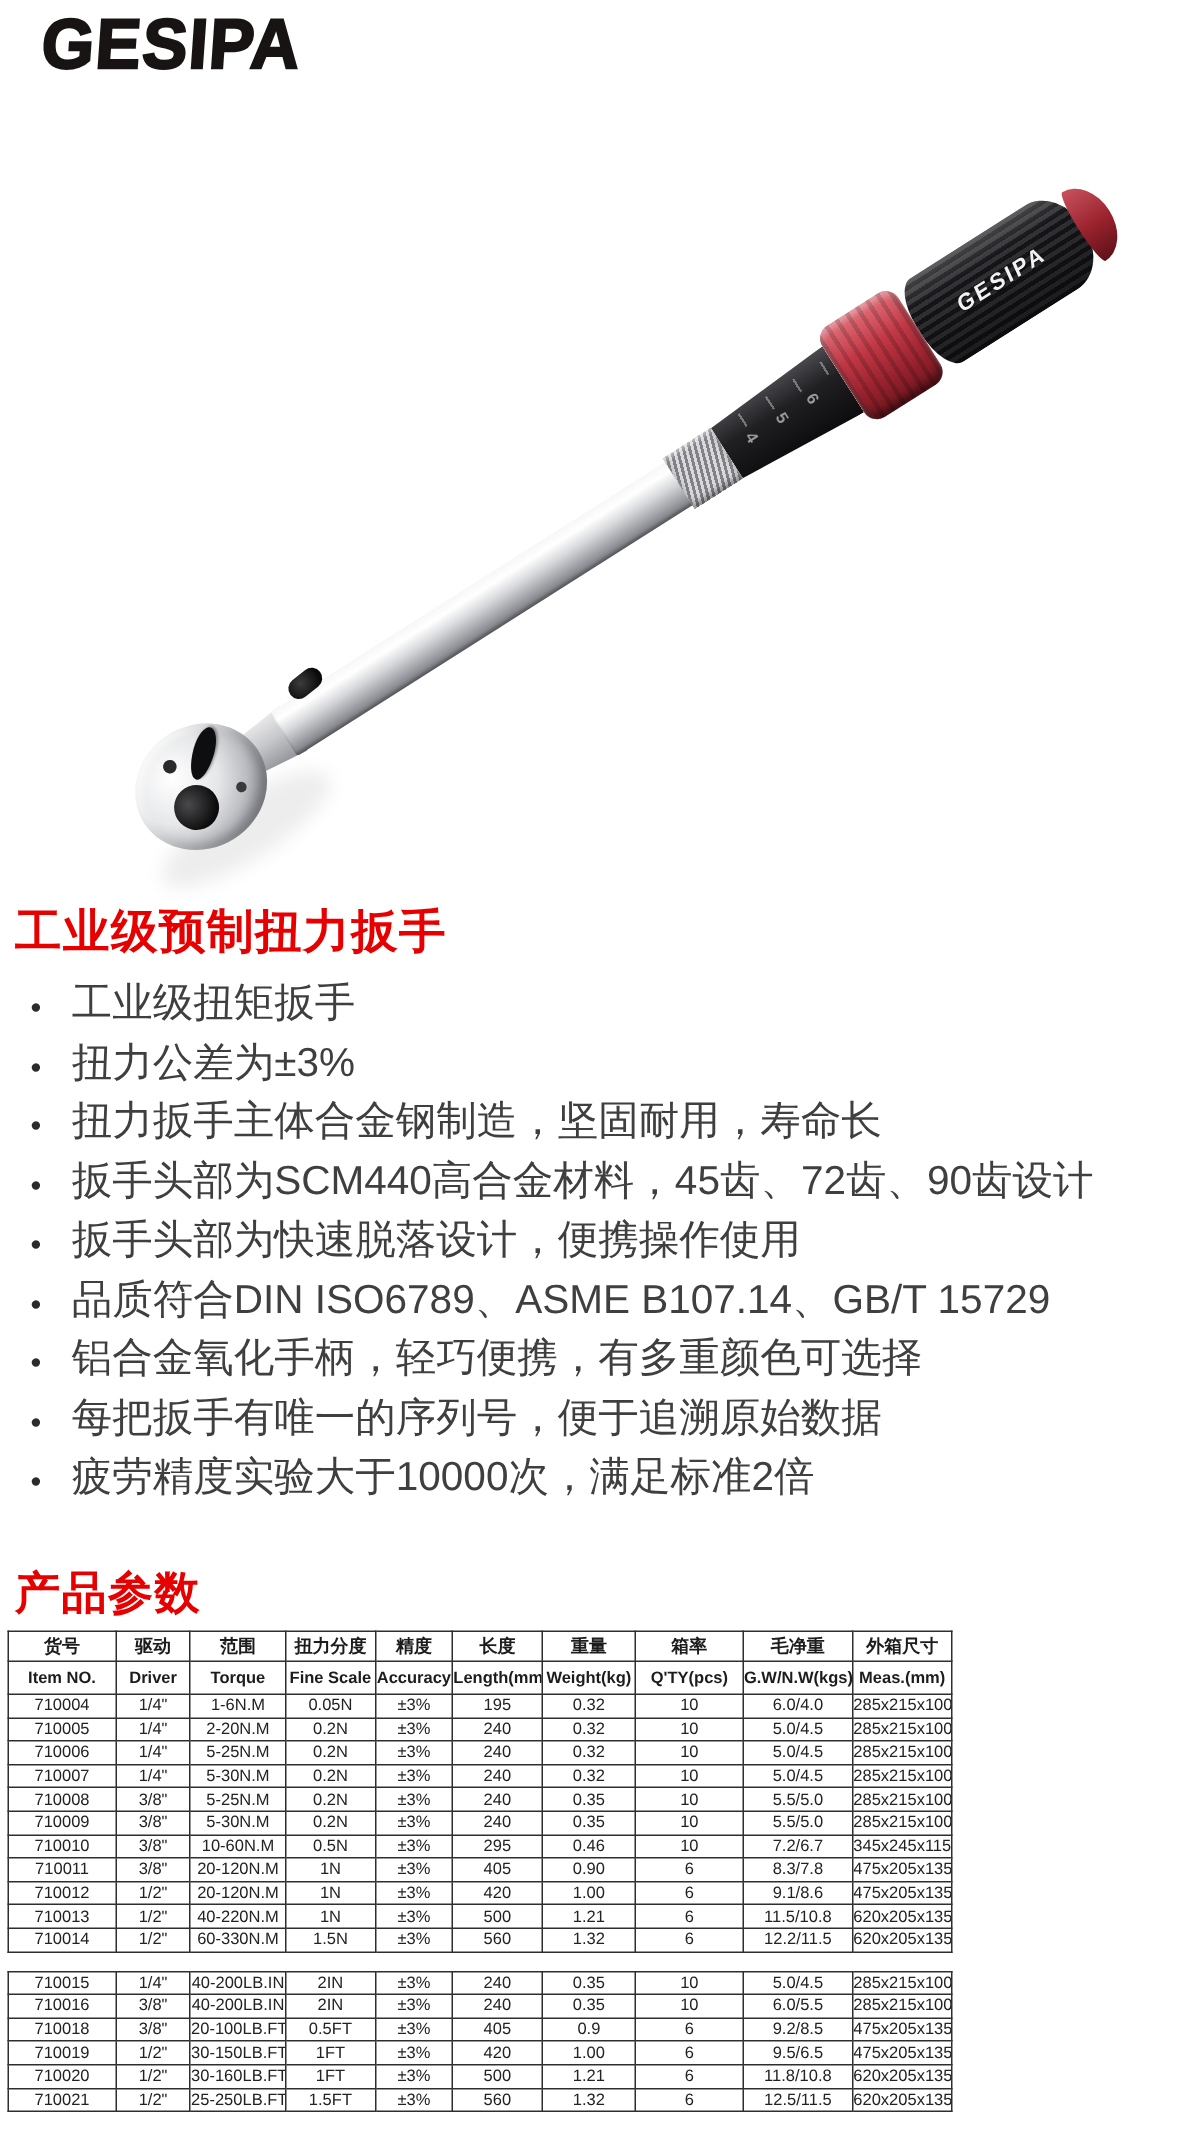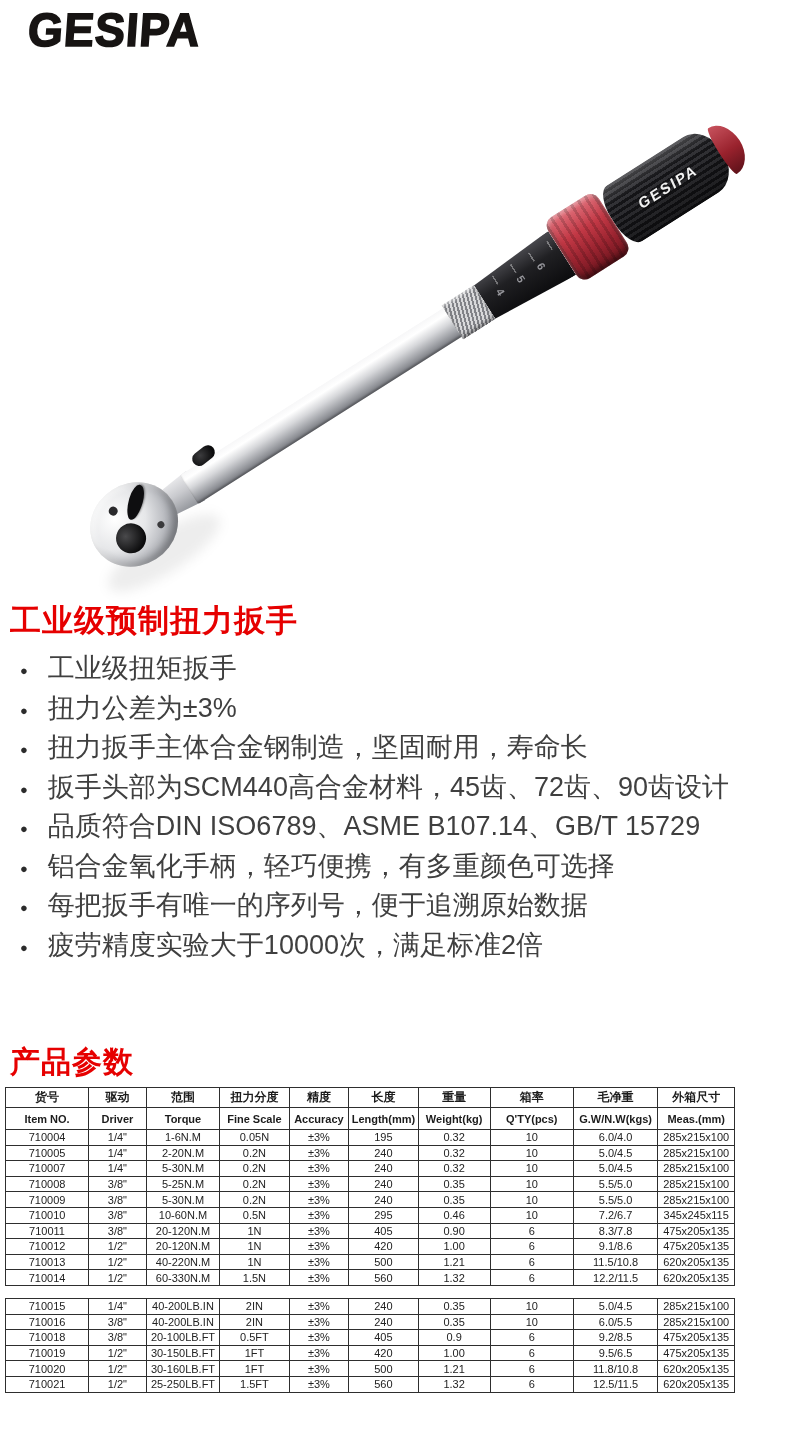--- a/index.html
+++ b/index.html
@@ -68,21 +68,21 @@
         font-size:31px;letter-spacing:1px;}
   .title-intro{top:600px;}
   .title-specs{top:1042px;font-size:30px;}
   .feature-list{position:absolute;left:10px;top:650px;margin:0;padding:0;list-style:none;}
   .feature-list li{font-size:27px;color:#3f3f3f;line-height:36.5px;white-space:nowrap;}
   .feature-list li::before{content:"●";font-size:13px;color:#2b2b2b;
         margin:0 20px 0 10px;vertical-align:2px;}
 
   
   .tablewrap{position:absolute;left:5px;top:1087px;width:790px;}
-  table{border-collapse:collapse;table-layout:fixed;width:730px;}
+  table{border-collapse:collapse;table-layout:fixed;width:630px;}
   th,td{border:1px solid #2e2e2e;text-align:center;vertical-align:middle;
         padding:0;overflow:hidden;white-space:nowrap;}
   thead .cn th{height:19px;font-size:12px;font-weight:bold;color:#1c1c1c;}
   thead .en th{height:21px;font-size:11px;font-weight:bold;color:#1c1c1c;}
   tbody td{height:14.6px;font-size:11px;color:#222;}
   .spacer{height:12px;}
 </style>
 </head>
 <body>
 
@@ -116,20 +116,21 @@
     </div>
   </div>
 
   <div class="section-title title-intro">工业级预制扭力扳手</div>
 
   <ul class="feature-list">
       <li>工业级扭矩扳手</li>
       <li>扭力公差为±3%</li>
       <li>扭力扳手主体合金钢制造，坚固耐用，寿命长</li>
       <li>扳手头部为SCM440高合金材料，45齿、72齿、90齿设计</li>
+      <li>扳手头部为快速脱落设计，便携操作使用</li>
       <li>品质符合DIN ISO6789、ASME B107.14、GB/T 15729</li>
       <li>铝合金氧化手柄，轻巧便携，有多重颜色可选择</li>
       <li>每把扳手有唯一的序列号，便于追溯原始数据</li>
       <li>疲劳精度实验大于10000次，满足标准2倍</li>
     </ul>
 
   <div class="section-title title-specs">产品参数</div>
 
   <div class="tablewrap">
     <table>
@@ -190,20 +191,32 @@
             <td>2-20N.M</td>
             <td>0.2N</td>
             <td>±3%</td>
             <td>240</td>
             <td>0.32</td>
             <td>10</td>
             <td>5.0/4.5</td>
             <td>285x215x100</td>
           </tr>
           <tr>
+            <td>710006</td>
+            <td>1/4"</td>
+            <td>5-25N.M</td>
+            <td>0.2N</td>
+            <td>±3%</td>
+            <td>240</td>
+            <td>0.32</td>
+            <td>10</td>
+            <td>5.0/4.5</td>
+            <td>285x215x100</td>
+          </tr>
+          <tr>
             <td>710007</td>
             <td>1/4"</td>
             <td>5-30N.M</td>
             <td>0.2N</td>
             <td>±3%</td>
             <td>240</td>
             <td>0.32</td>
             <td>10</td>
             <td>5.0/4.5</td>
             <td>285x215x100</td>

